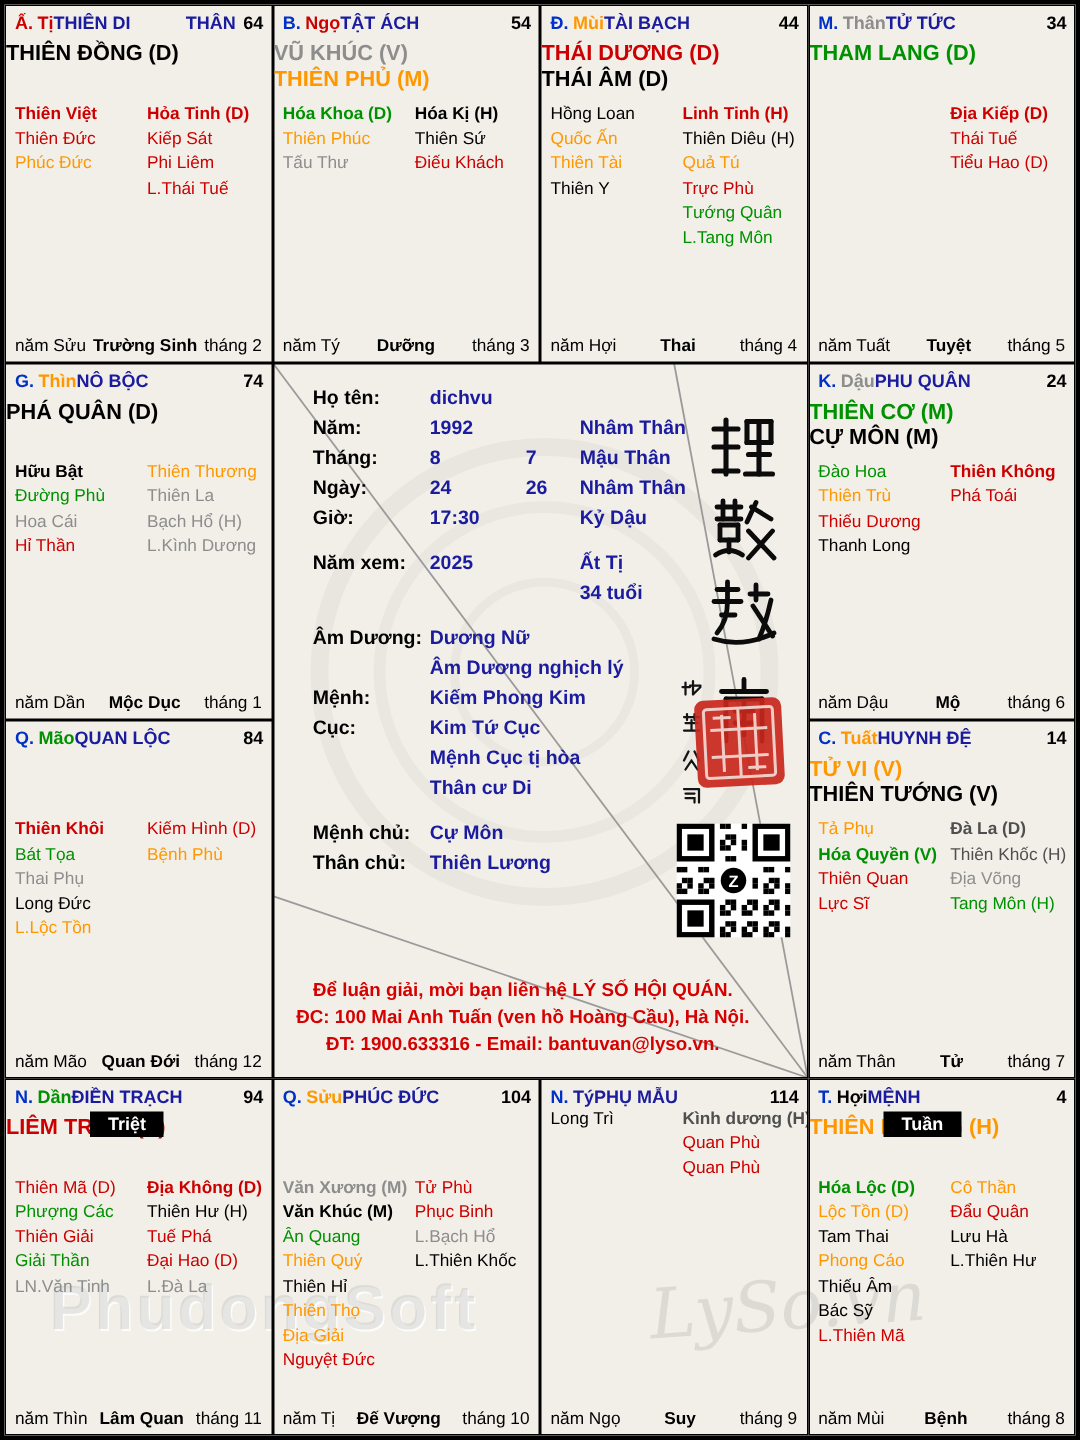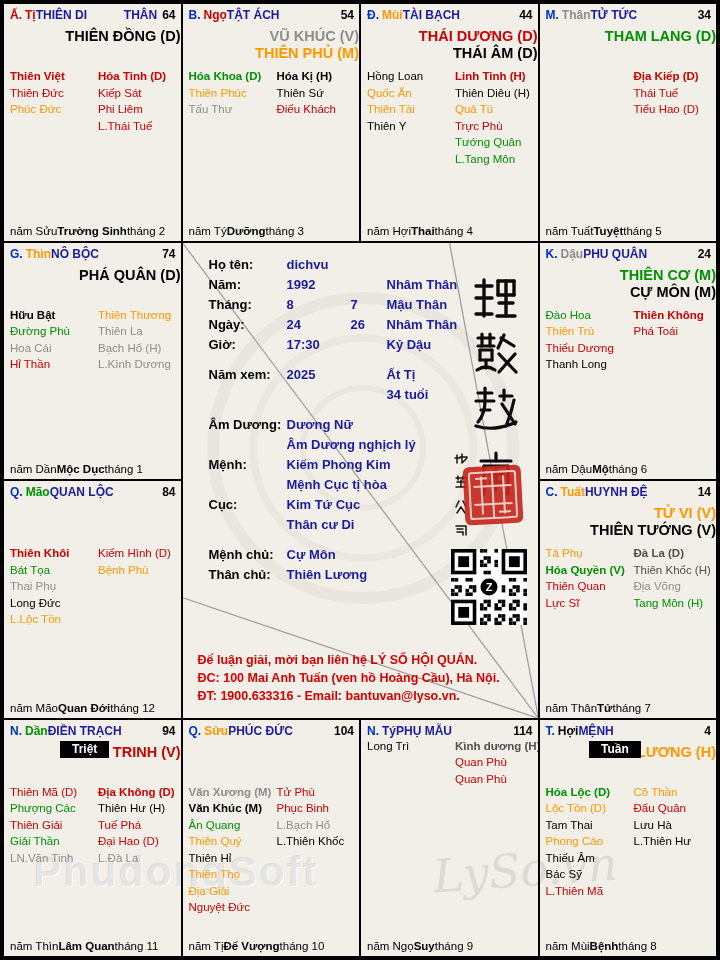--- a/index.html
+++ b/index.html
@@ -24,41 +24,41 @@
 
   
   .cell{position:absolute;width:25%;height:25%;border:1px solid #000;box-sizing:border-box;
         overflow:hidden;z-index:2;}
   .hdr{display:flex;align-items:baseline;padding:4px 5px 0 6px;font-weight:bold;font-size:12px;
        line-height:14px;white-space:nowrap;}
   .hdr .chi{margin-left:3px}
   .hdr .pname{flex:1;color:var(--navy)}
   .hdr .extra{color:var(--navy);margin-right:5px}
   .hdr .num{color:#000}
-  .mains{height:46px;padding-top:6px;text-align:right;font-weight:bold;font-size:14.5px;
+  .mains{height:46px;padding-top:6px;text-align:left;font-weight:bold;font-size:14.5px;
          line-height:17px;white-space:nowrap;box-sizing:border-box;}
   .cols{position:relative;font-size:11.5px;line-height:16.5px;white-space:nowrap;}
   .colL{position:absolute;left:6px;top:0}
   .colR{position:absolute;left:94px;top:0}
-  .foot{position:absolute;left:6px;right:6px;bottom:4px;display:flex;
+  .foot{position:absolute;left:6px;right:6px;bottom:4px;display:flex;justify-content:space-between;
         font-size:11.5px;color:#000;}
   .foot .fs{font-weight:bold}
 
   
   #center{position:absolute;left:25%;top:25%;width:50%;height:50%;border:1px solid #000;
           box-sizing:border-box;z-index:2;}
   #infoRows{position:absolute;left:0;top:14px;right:0;}
   .inforow{position:relative;height:20px;font-size:13px;font-weight:bold;white-space:nowrap;}
   .inforow .lab{position:absolute;left:26px;color:#000000}
   .inforow .v1{position:absolute;left:104px;color:var(--navy)}
   .inforow .v2{position:absolute;left:168px;color:var(--navy)}
   .inforow .v3{position:absolute;left:204px;color:var(--navy)}
   .gap{height:10px}
   #contact{position:absolute;left:15px;top:408px;font-size:12.5px;font-weight:bold;
-           color:var(--contact);line-height:18px;white-space:nowrap;}
+           color:var(--contact);line-height:18px;white-space:nowrap;text-align:center;}
   
   .cg-char{position:absolute;left:290px;}
   #cgSide{position:absolute;left:270px;top:208px;}
   #seal{position:absolute;left:279px;top:221px;transform:rotate(-3deg);}
   #qr{position:absolute;left:268px;top:306px;}
 
   
   .badge{position:absolute;background:var(--badgebg,#000);color:#fff;font-weight:bold;font-size:12px;
          line-height:17px;padding:0 12px;z-index:10;margin-top:31px;}
 </style>
@@ -492,25 +492,25 @@
           <span class="v1">Dương Nữ</span>
         </div>
         <div class="inforow">
           <span class="v1">Âm Dương nghịch lý</span>
         </div>
         <div class="inforow">
           <span class="lab">Mệnh:</span>
           <span class="v1">Kiếm Phong Kim</span>
         </div>
         <div class="inforow">
-          <span class="v1">Mệnh Cục tị hòa</span>
-        </div>
-        <div class="inforow">
           <span class="lab">Cục:</span>
           <span class="v1">Kim Tứ Cục</span>
+        </div>
+        <div class="inforow">
+          <span class="v1">Mệnh Cục tị hòa</span>
         </div>
         <div class="inforow">
           <span class="v1">Thân cư Di</span>
         </div>
         <div class="gap"></div>
         <div class="inforow">
           <span class="lab">Mệnh chủ:</span>
           <span class="v1">Cự Môn</span>
         </div>
         <div class="inforow">

